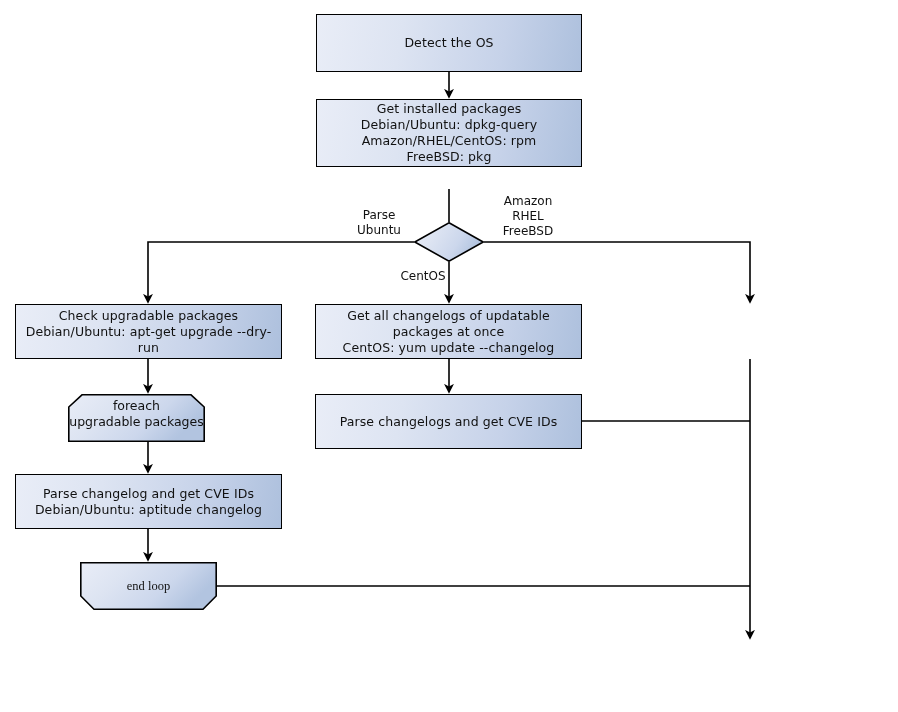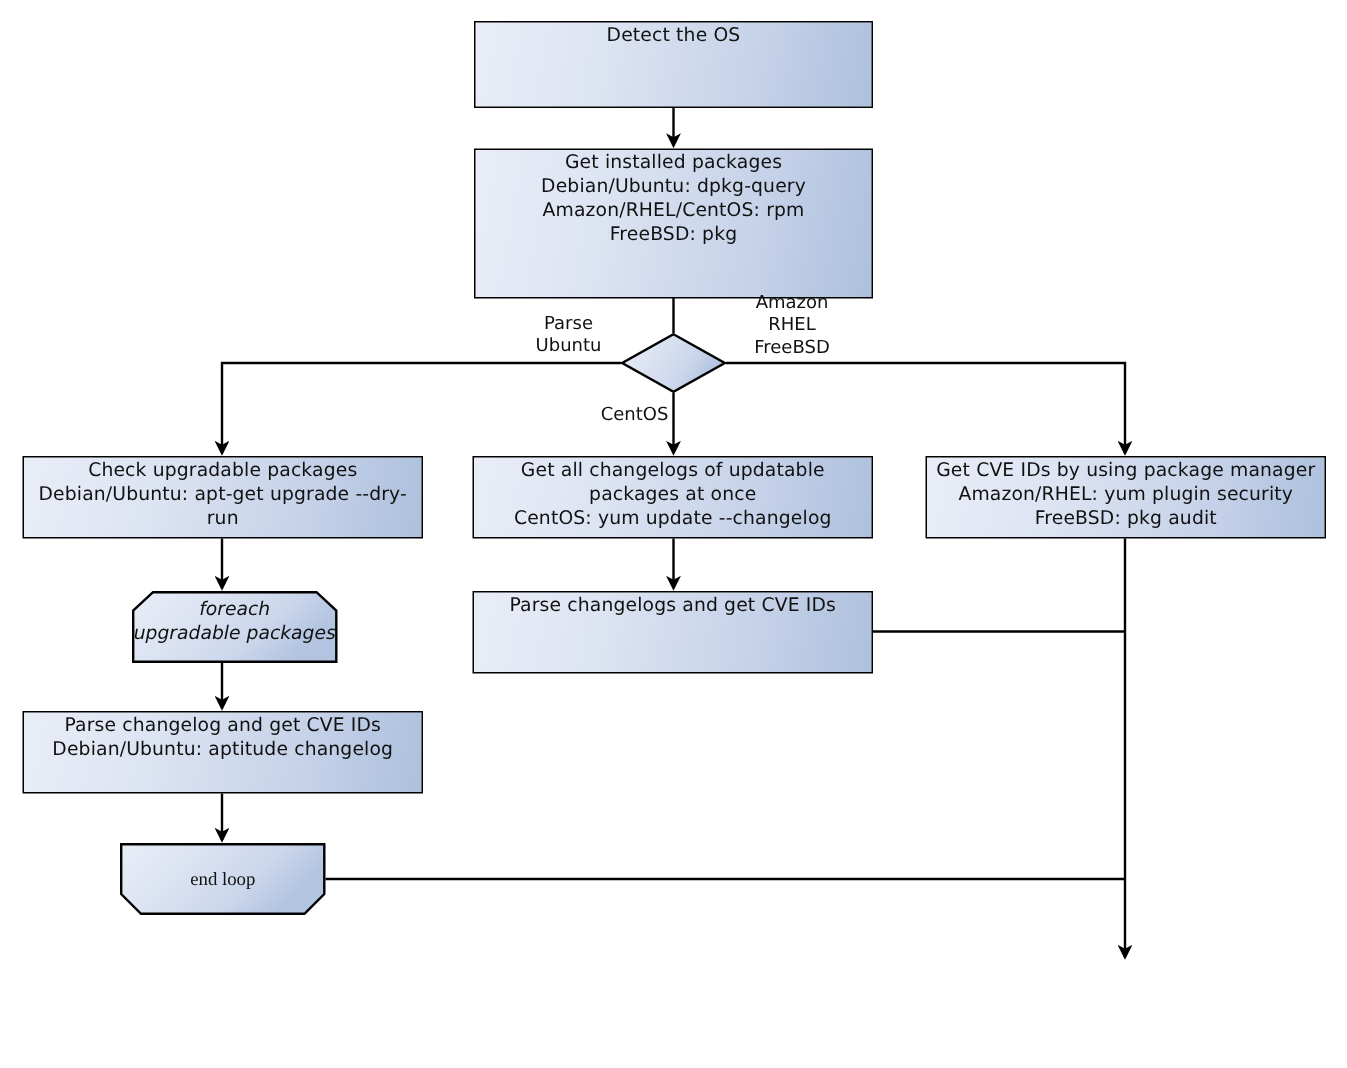--- a/index.html
+++ b/index.html
@@ -23,20 +23,21 @@
     position: absolute;
     left: 0;
     top: 0;
     width: 898px;
     height: 712px;
   }
   .node {
     position: absolute;
     box-sizing: border-box;
     display: flex;
+    align-items: center;
     justify-content: center;
     text-align: center;
     color: #111111;
     font-size: 12.5px;
     line-height: 16px;
     letter-spacing: 0.1px;
     z-index: 2;
   }
   .box {
     border: 1.6px solid #000000;
@@ -128,21 +129,21 @@
       <path d="M 217 586 L 750 586"></path>
 
       <path d="M 750 359 L 750 638" marker-end="url(#arrow)"></path>
     </g>
   </svg>
 
   <div class="node box" style="left:316px; top:14px; width:266px; height:58px;">
     <span class="txt">Detect the OS</span>
   </div>
 
-  <div class="node box" style="left:316px; top:99px; width:266px; height:100px;">
+  <div class="node box" style="left:316px; top:99px; width:266px; height:68px;">
     <span class="txt">Get installed packages
 Debian/Ubuntu: dpkg-query
 Amazon/RHEL/CentOS: rpm
 FreeBSD: pkg</span>
   </div>
 
   <div class="diamond" style="left:414px; top:222px; width:70px; height:40px;">
     <svg width="70" height="40" viewBox="0 0 70 40">
       <polygon points="35,0.8 69.2,20 35,39.2 0.8,20" fill="url(#nodegrad)" stroke="#000000" stroke-width="1.6"></polygon>
     </svg>
@@ -158,27 +159,22 @@
   <div class="node box" style="left:315px; top:304px; width:267px; height:55px;">
     <span class="txt">Get all changelogs of updatable packages at once
 CentOS: yum update --changelog</span>
   </div>
 
   <div class="node box" style="left:15px; top:304px; width:267px; height:55px;">
     <span class="txt">Check upgradable packages
 Debian/Ubuntu: apt-get upgrade --dry-run</span>
   </div>
 
-  <div class="node box" style="left:617px; top:304px; width:267px; height:55px;">
-    <span class="txt">Get CVE IDs by using package manager
-Amazon/RHEL: yum plugin security
-FreeBSD: pkg audit</span>
-  </div>
 
-  <div class="loopwrap" style="left:88px; top:394px; width:137px; height:40px;font-style:italic;">
+  <div class="loopwrap" style="left:68px; top:394px; width:137px; height:40px;">
     <svg width="137" height="48" viewBox="0 0 137 48">
       <polygon points="14,0.8 123,0.8 136.2,13 136.2,47.2 0.8,47.2 0.8,13" fill="url(#nodegrad)" stroke="#000000" stroke-width="1.6"></polygon>
     </svg>
     <div class="lbl">foreach
 upgradable  packages</div>
   </div>
 
   <div class="node box" style="left:315px; top:394px; width:267px; height:55px;">
     <span class="txt">Parse changelogs and get CVE IDs</span>
   </div>

